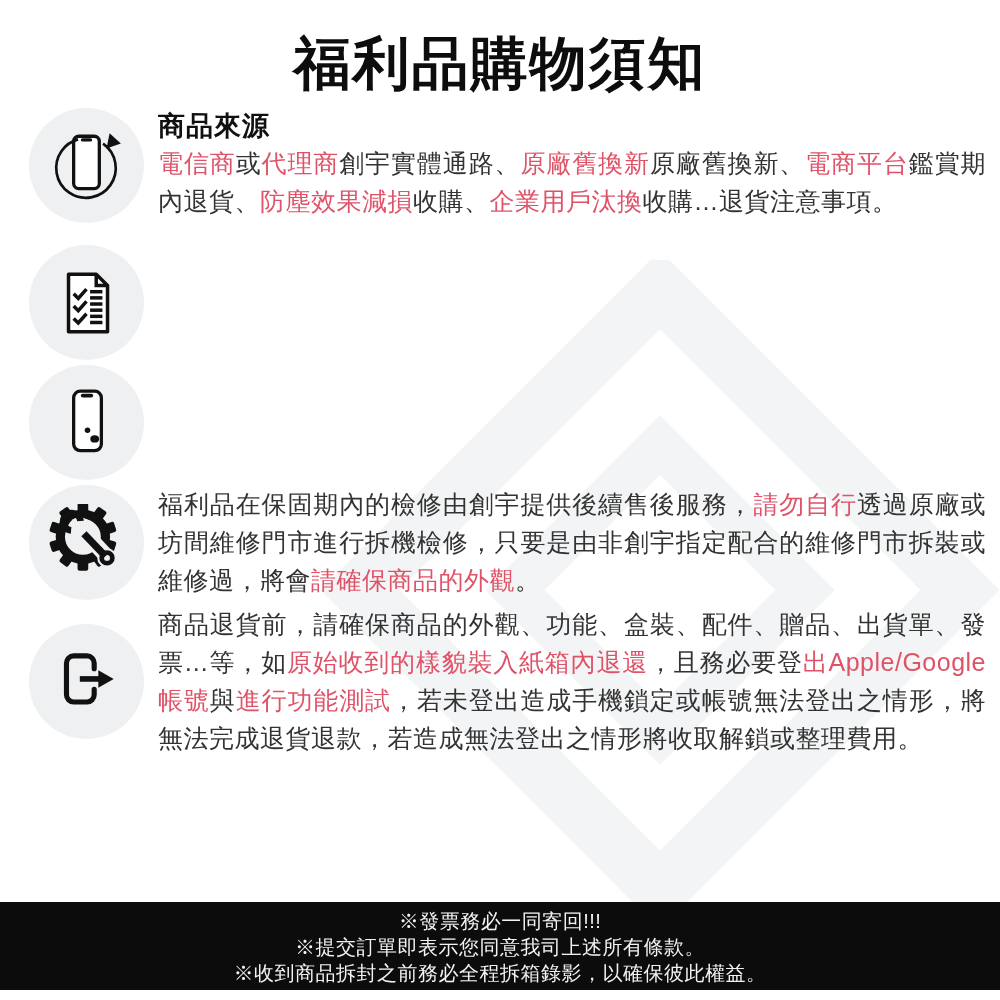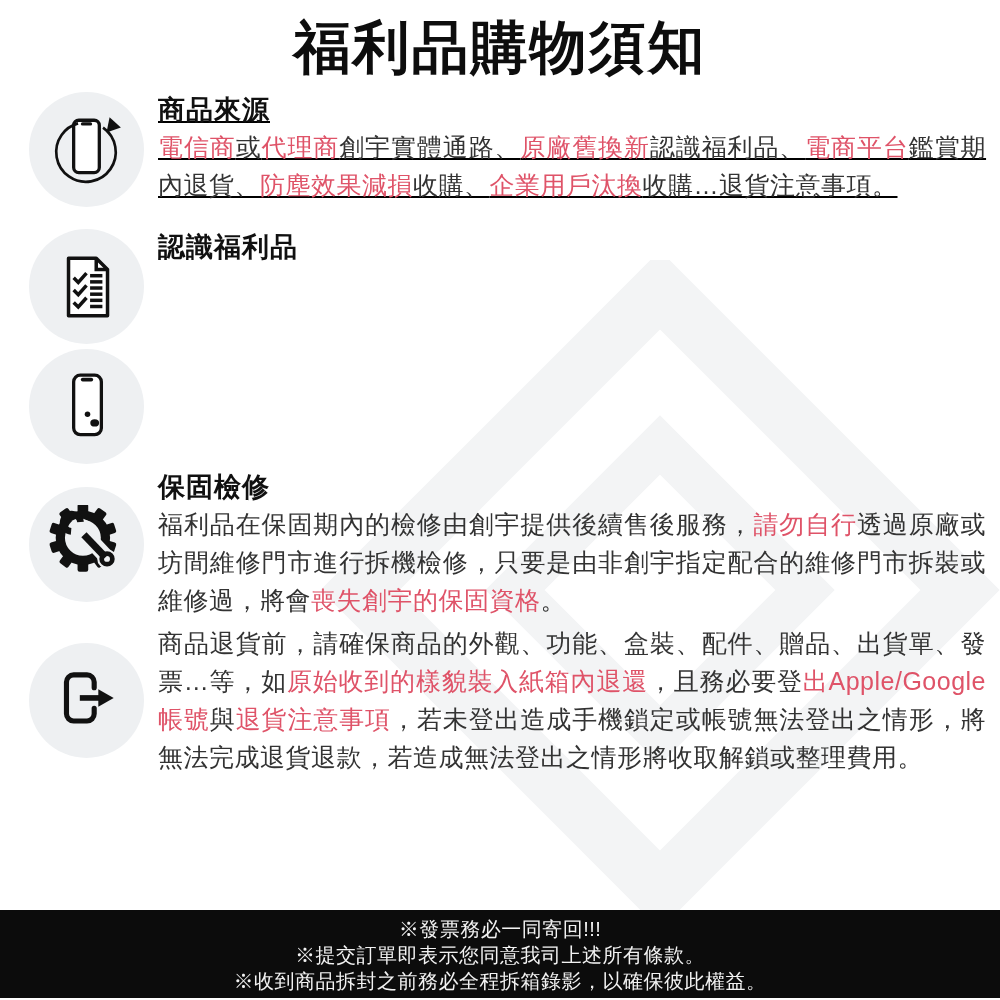--- a/index.html
+++ b/index.html
@@ -3,45 +3,45 @@
 <meta charset="utf-8">
 <style>
   :root { --red:#df5368; --ink:#333; --head:#101010; --circle:#eef0f2; }
   * { box-sizing:border-box; }
   html,body { margin:0; padding:0; }
   body {
     width:1000px; height:1000px; overflow:hidden; position:relative;
     background:#ffffff; font-family:"Liberation Sans", sans-serif;
   }
   .watermark { position:absolute; left:320px; top:260px; z-index:0; pointer-events:none; }
-  .page { position:relative; z-index:1; padding-top:12px; }
+  .page { position:relative; z-index:1; padding-top:28px; }
   h1.title {
     margin:0 0 10px 0; text-align:center;
     font-size:57px; line-height:70px; font-weight:800;
     letter-spacing:2px; color:#0d0d0d;
   }
   .section { display:flex; margin-bottom:5px; }
-  .section.gap-lg { margin-bottom:22px;text-decoration:underline; }
+  .section.gap-lg { margin-bottom:22px; }
   .icon-col { width:158px; flex:none; display:flex; align-items:center; }
   .icon-circle {
     width:115px; height:115px; margin-left:29px; border-radius:50%;
     background:var(--circle); display:flex; align-items:center; justify-content:center;
   }
   .content { width:828px; }
   .content h2 {
     margin:0; font-size:27px; line-height:36px; font-weight:700; color:var(--head);
     letter-spacing:1px;
   }
   .content p {
     margin:0; font-size:25px; line-height:38px; color:var(--ink);
     text-align:justify; letter-spacing:0.5px;
   }
   .content p span.red { color:var(--red); }
   .footer {
-    position:absolute; left:0; right:0; bottom:2px; height:88px; z-index:2;
+    position:absolute; left:0; right:0; bottom:10px; height:88px; z-index:2;
     background:#0c0c0c; color:#f2f2f2; text-align:center;
     padding-top:6px; font-size:20px; line-height:26px; letter-spacing:0.5px;
   }
 </style>
 </head>
 <body>
 
 <div class="watermark">
   <svg width="680" height="650" viewBox="0 0 680 650">
     <g fill="none" stroke="#f3f4f5" stroke-width="56">
@@ -61,21 +61,21 @@
         <svg width="78" height="78" viewBox="0 0 76 76">
           <rect x="25" y="9" width="25" height="51" rx="5" fill="#fff" stroke="#111" stroke-width="3.2"></rect>
           <rect x="32" y="11" width="11" height="3.2" rx="1.6" fill="#111"></rect>
           <circle cx="37" cy="40" r="29" fill="none" stroke="#111" stroke-width="2.6" pathLength="100" stroke-dasharray="86 14" transform="rotate(-55 37 40)"></circle>
           <path d="M57 21 L71 16 L60 6 Z" fill="#111"></path>
         </svg>
       </div>
     </div>
     <div class="content">
       <h2>商品來源</h2>
-      <p><span class="red">電信商</span><span>或</span><span class="red">代理商</span><span>創宇實體通路、</span><span class="red">原廠舊換新</span><span>認識福利品、</span><span class="red">電商平台</span><span>鑑賞期內退貨、</span><span class="red">防塵效果減損</span><span>收購、</span><span class="red">企業用戶汰換</span><span>收購…退貨注意事項。</span></p>
+      <p><span class="red">電信商</span><span>或</span><span class="red">代理商</span><span>創宇實體通路、</span><span class="red">原廠舊換新</span><span>原廠舊換新、</span><span class="red">電商平台</span><span>鑑賞期內退貨、</span><span class="red">防塵效果減損</span><span>收購、</span><span class="red">企業用戶汰換</span><span>收購…退貨注意事項。</span></p>
     </div>
   </section>
 
   <section class="section">
     <div class="icon-col">
       <div class="icon-circle">
         <svg width="78" height="78" viewBox="0 0 76 76">
           <path d="M20 10 h27 l11 11 v45 h-38 z" fill="#fff" stroke="#111" stroke-width="3.4" stroke-linejoin="round"></path>
           <path d="M47 10 v11 h11" fill="none" stroke="#111" stroke-width="3.4"></path>
           <g stroke="#111" stroke-width="3.4" fill="none">
@@ -86,21 +86,20 @@
               <line x1="41" y1="33" x2="53" y2="33"></line>
             <line x1="41" y1="39" x2="53" y2="39"></line>
               <line x1="41" y1="45" x2="53" y2="45"></line>
             <line x1="41" y1="51" x2="53" y2="51"></line>
               <line x1="41" y1="57" x2="53" y2="57"></line>
           </g>
         </svg>
       </div>
     </div>
     <div class="content">
-      <h2>認識福利品</h2>
     </div>
   </section>
 
   <section class="section">
     <div class="icon-col">
       <div class="icon-circle">
         <svg width="78" height="78" viewBox="0 0 76 76">
           <rect x="25" y="7" width="27" height="58" rx="6.5" fill="#fff" stroke="#111" stroke-width="3.2"></rect>
           <rect x="32" y="9.5" width="12" height="3.6" rx="1.8" fill="#111"></rect>
           <circle cx="38.5" cy="45" r="2.7" fill="#111"></circle>
@@ -130,37 +129,36 @@
           <circle cx="31" cy="25" r="12" fill="#eef0f2"></circle>
           <path d="M30 22 L58 52" stroke="#eef0f2" stroke-width="15" fill="none"></path>
           <circle cx="57.5" cy="52.5" r="9.5" fill="#eef0f2"></circle>
           <path d="M22.5 25.7 A8.5 8.5 0 1 1 31.7 16.5" fill="none" stroke="#111" stroke-width="6.5"></path>
           <line x1="35" y1="29" x2="56" y2="51" stroke="#111" stroke-width="7"></line>
           <circle cx="57.5" cy="52.5" r="5.2" fill="none" stroke="#111" stroke-width="4.6"></circle>
         </svg>
       </div>
     </div>
     <div class="content">
-      <h2>保固檢修</h2>
-      <p><span>福利品在保固期內的檢修由創宇提供後續售後服務，</span><span class="red">請勿自行</span><span>透過原廠或坊間維修門市進行拆機檢修，只要是由非創宇指定配合的維修門市拆裝或維修過，將會</span><span class="red">喪失創宇的保固資格</span><span>。</span></p>
+      <p><span>福利品在保固期內的檢修由創宇提供後續售後服務，</span><span class="red">請勿自行</span><span>透過原廠或坊間維修門市進行拆機檢修，只要是由非創宇指定配合的維修門市拆裝或維修過，將會</span><span class="red">請確保商品的外觀</span><span>。</span></p>
     </div>
   </section>
 
   <section class="section">
     <div class="icon-col">
       <div class="icon-circle">
         <svg width="78" height="78" viewBox="0 0 76 76">
           <path d="M45 26 v-5.5 a7 7 0 0 0 -7 -7 h-13 a7 7 0 0 0 -7 7 v31 a7 7 0 0 0 7 7 h13 a7 7 0 0 0 7 -7 v-5.5" fill="none" stroke="#111" stroke-width="5" stroke-linecap="round"></path>
           <line x1="31" y1="36" x2="51" y2="36" stroke="#111" stroke-width="5.5"></line>
           <path d="M49 27.5 L64 36 L49 44.5 Z" fill="#111"></path>
         </svg>
       </div>
     </div>
     <div class="content">
-      <p><span>商品退貨前，請確保商品的外觀、功能、盒裝、配件、贈品、出貨單、發票…等，如</span><span class="red">原始收到的樣貌裝入紙箱內退還</span><span>，且務必要登</span><span class="red">出Apple/Google帳號</span><span>與</span><span class="red">退貨注意事項</span><span>，若未登出造成手機鎖定或帳號無法登出之情形，將無法完成退貨退款，若造成無法登出之情形將收取解鎖或整理費用。</span></p>
+      <p><span>商品退貨前，請確保商品的外觀、功能、盒裝、配件、贈品、出貨單、發票…等，如</span><span class="red">原始收到的樣貌裝入紙箱內退還</span><span>，且務必要登</span><span class="red">出Apple/Google帳號</span><span>與</span><span class="red">進行功能測試</span><span>，若未登出造成手機鎖定或帳號無法登出之情形，將無法完成退貨退款，若造成無法登出之情形將收取解鎖或整理費用。</span></p>
     </div>
   </section>
 
 </div>
 
 <footer class="footer">
   <div>
       <div>※發票務必一同寄回!!!</div>
       <div>※提交訂單即表示您同意我司上述所有條款。</div>
       <div>※收到商品拆封之前務必全程拆箱錄影，以確保彼此權益。</div>

